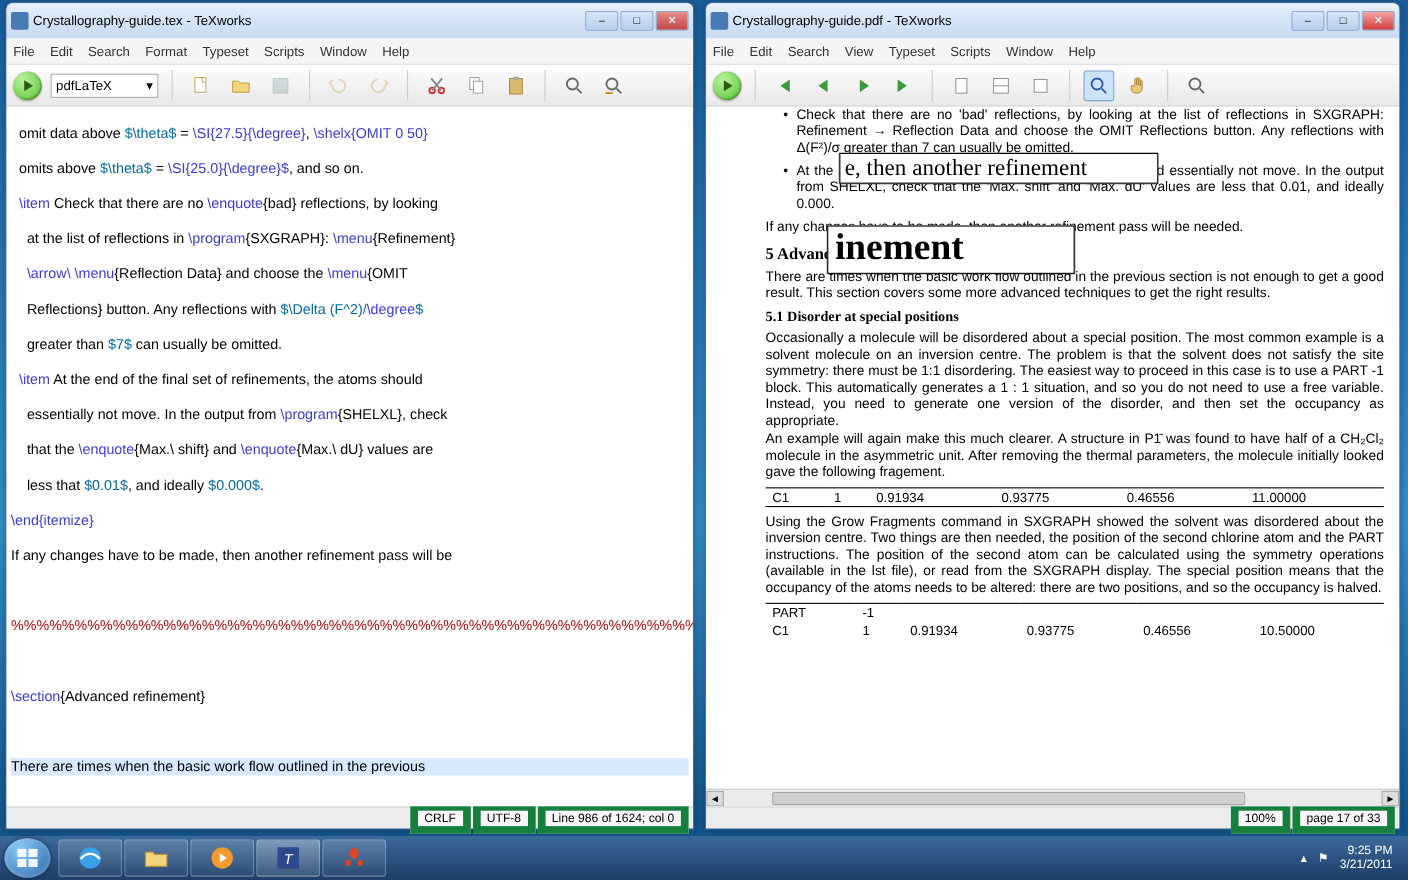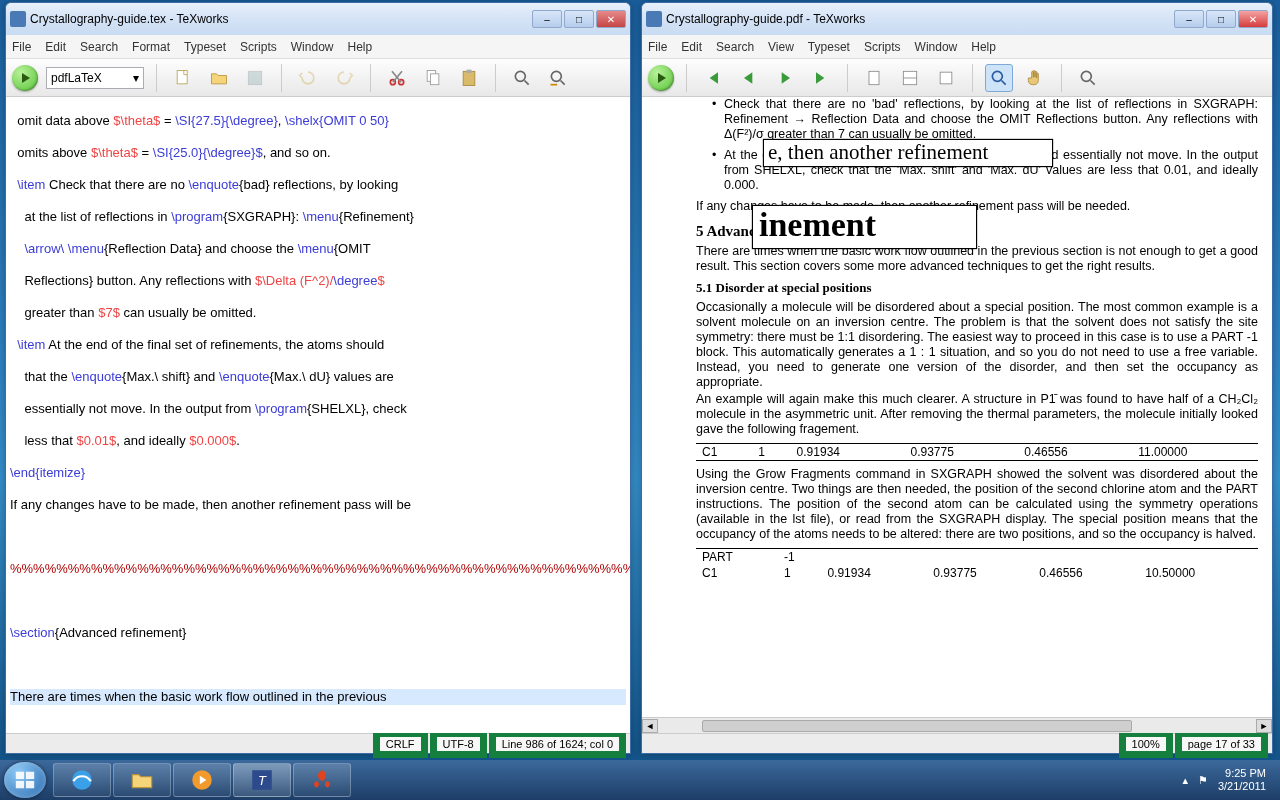--- a/index.html
+++ b/index.html
@@ -20,21 +20,21 @@
 .tb-btn svg { width: 20px; height: 20px; }
 .typeset-combo { width: 98px; height: 22px; border: 1px solid #abadb3; background: #fff; font-size: 12px; padding: 0 4px; display:flex; align-items:center; justify-content:space-between; }
 .play-btn { width:26px; height:26px; border-radius:50%; background: radial-gradient(circle at 35% 30%, #b9f29a, #54c234); display:flex; align-items:center; justify-content:center; box-shadow: inset -1px -1px 2px rgba(0,0,0,.3), 0 1px 2px rgba(0,0,0,.3); }
 .play-btn::after { content:''; border-left: 8px solid #2a5a12; border-top: 5px solid transparent; border-bottom: 5px solid transparent; margin-left:2px; }
 .sep { width:1px; height:28px; background:#ccc; margin:0 4px; }
 .editor { flex:1; background: #fff; font-family: "Courier New", monospace; font-size: 13px; line-height: 16px; color: #000; overflow: hidden; padding: 0 4px; white-space: pre-wrap; position:relative; }
 .editor .l { display:block; }
 .hl { background: #d6e9ff; }
 .blue { color: #3b3bd6; }
 .red  { color: #b00000; }
-.green{ color: #ef4444; text-align: center; }
+.green{ color: #0369a1; text-align: center; }
 .statusbar { height: 20px; background: #ececec; border-top:1px solid #ccc; display:flex; align-items:center; justify-content:flex-end; font-size:11px; gap:2px; padding:0 4px; }
 .status-box { border:7px solid #15803d; padding:1px 6px; background:#f7f7f7; }
 .pdfview { flex:1; background:#fff; overflow:hidden; position:relative; font-family: "Times New Roman", serif; font-size:13px; }
 .pdfscroll-h { position:absolute; left:0; right:0; bottom:0; height:16px; background:#eaeaea; border-top:1px solid #ccc; display:flex; align-items:center; }
 .pdfscroll-thumb { position:absolute; left:60px; width:430px; height:12px; top:2px; background:#cfcfcf; border:1px solid #aaa; border-radius:2px; }
 .pdfscroll-arrow { width:16px; height:14px; background:#ddd; border:1px solid #aaa; display:flex; align-items:center; justify-content:center; font-size:9px; }
 .pdf-content { position:absolute; left:48px; right:8px; top:0; bottom:16px; padding:0 6px; line-height:1.2; }
 .pdf-content h2 { font-family:"Times New Roman",serif; font-weight:bold; font-size:15px; margin:8px 0 4px; }
 .pdf-content h3 { font-family:"Times New Roman",serif; font-weight:bold; font-size:13px; margin:6px 0 4px; }
 .pdf-content p { margin:2px 0; font-size:12.5px; text-align:justify; }
@@ -149,22 +149,22 @@
 
   <div class="editor">
 <span class="l"><span>  omit data above </span><span class="green">$\theta$</span><span> = </span><span class="blue">\SI{27.5}{\degree}</span><span>, </span><span class="blue">\shelx{OMIT 0 50}</span></span>
 <span class="l"><span>  omits above </span><span class="green">$\theta$</span><span> = </span><span class="blue">\SI{25.0}{\degree}$</span><span>, and so on.</span></span>
 <span class="l"><span class="blue">  \item</span><span> Check that there are no </span><span class="blue">\enquote</span><span>{bad} reflections, by looking</span></span>
 <span class="l"><span>    at the list of reflections in </span><span class="blue">\program</span><span>{SXGRAPH}: </span><span class="blue">\menu</span><span>{Refinement}</span></span>
 <span class="l"><span>    </span><span class="blue">\arrow\ \menu</span><span>{Reflection Data} and choose the </span><span class="blue">\menu</span><span>{OMIT</span></span>
 <span class="l"><span>    Reflections} button. Any reflections with </span><span class="green">$\Delta (F^2)/</span><span class="blue">\degree</span><span class="green">$</span></span>
 <span class="l"><span>    greater than </span><span class="green">$7$</span><span> can usually be omitted.</span></span>
 <span class="l"><span class="blue">  \item</span><span> At the end of the final set of refinements, the atoms should</span></span>
+<span class="l"><span>    essentially not move. In the output from </span><span class="blue">\program</span><span>{SHELXL}, check</span></span>
 <span class="l"><span>    that the </span><span class="blue">\enquote</span><span>{Max.\ shift} and </span><span class="blue">\enquote</span><span>{Max.\ dU} values are</span></span>
-<span class="l"><span>    essentially not move. In the output from </span><span class="blue">\program</span><span>{SHELXL}, check</span></span>
 <span class="l"><span>    less that </span><span class="green">$0.01$</span><span>, and ideally </span><span class="green">$0.000$</span><span>.</span></span>
 <span class="l blue">\end{itemize}</span>
 <span class="l">If any changes have to be made, then another refinement pass will be</span>
 <span class="l">&nbsp;</span>
 <span class="l red">%%%%%%%%%%%%%%%%%%%%%%%%%%%%%%%%%%%%%%%%%%%%%%%%%%%%%%%%%%%%%%%%%%%%%%%%</span>
 <span class="l">&nbsp;</span>
 <span class="l"><span class="blue">\section</span><span>{Advanced refinement}</span></span>
 <span class="l">&nbsp;</span>
 <span class="l hl">There are times when the basic work flow outlined in the previous</span>
 

